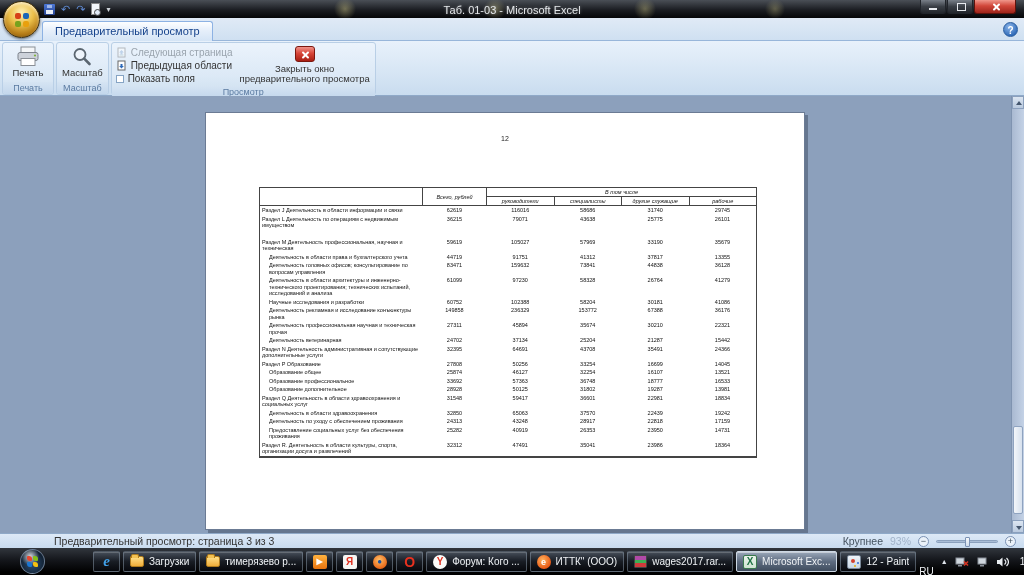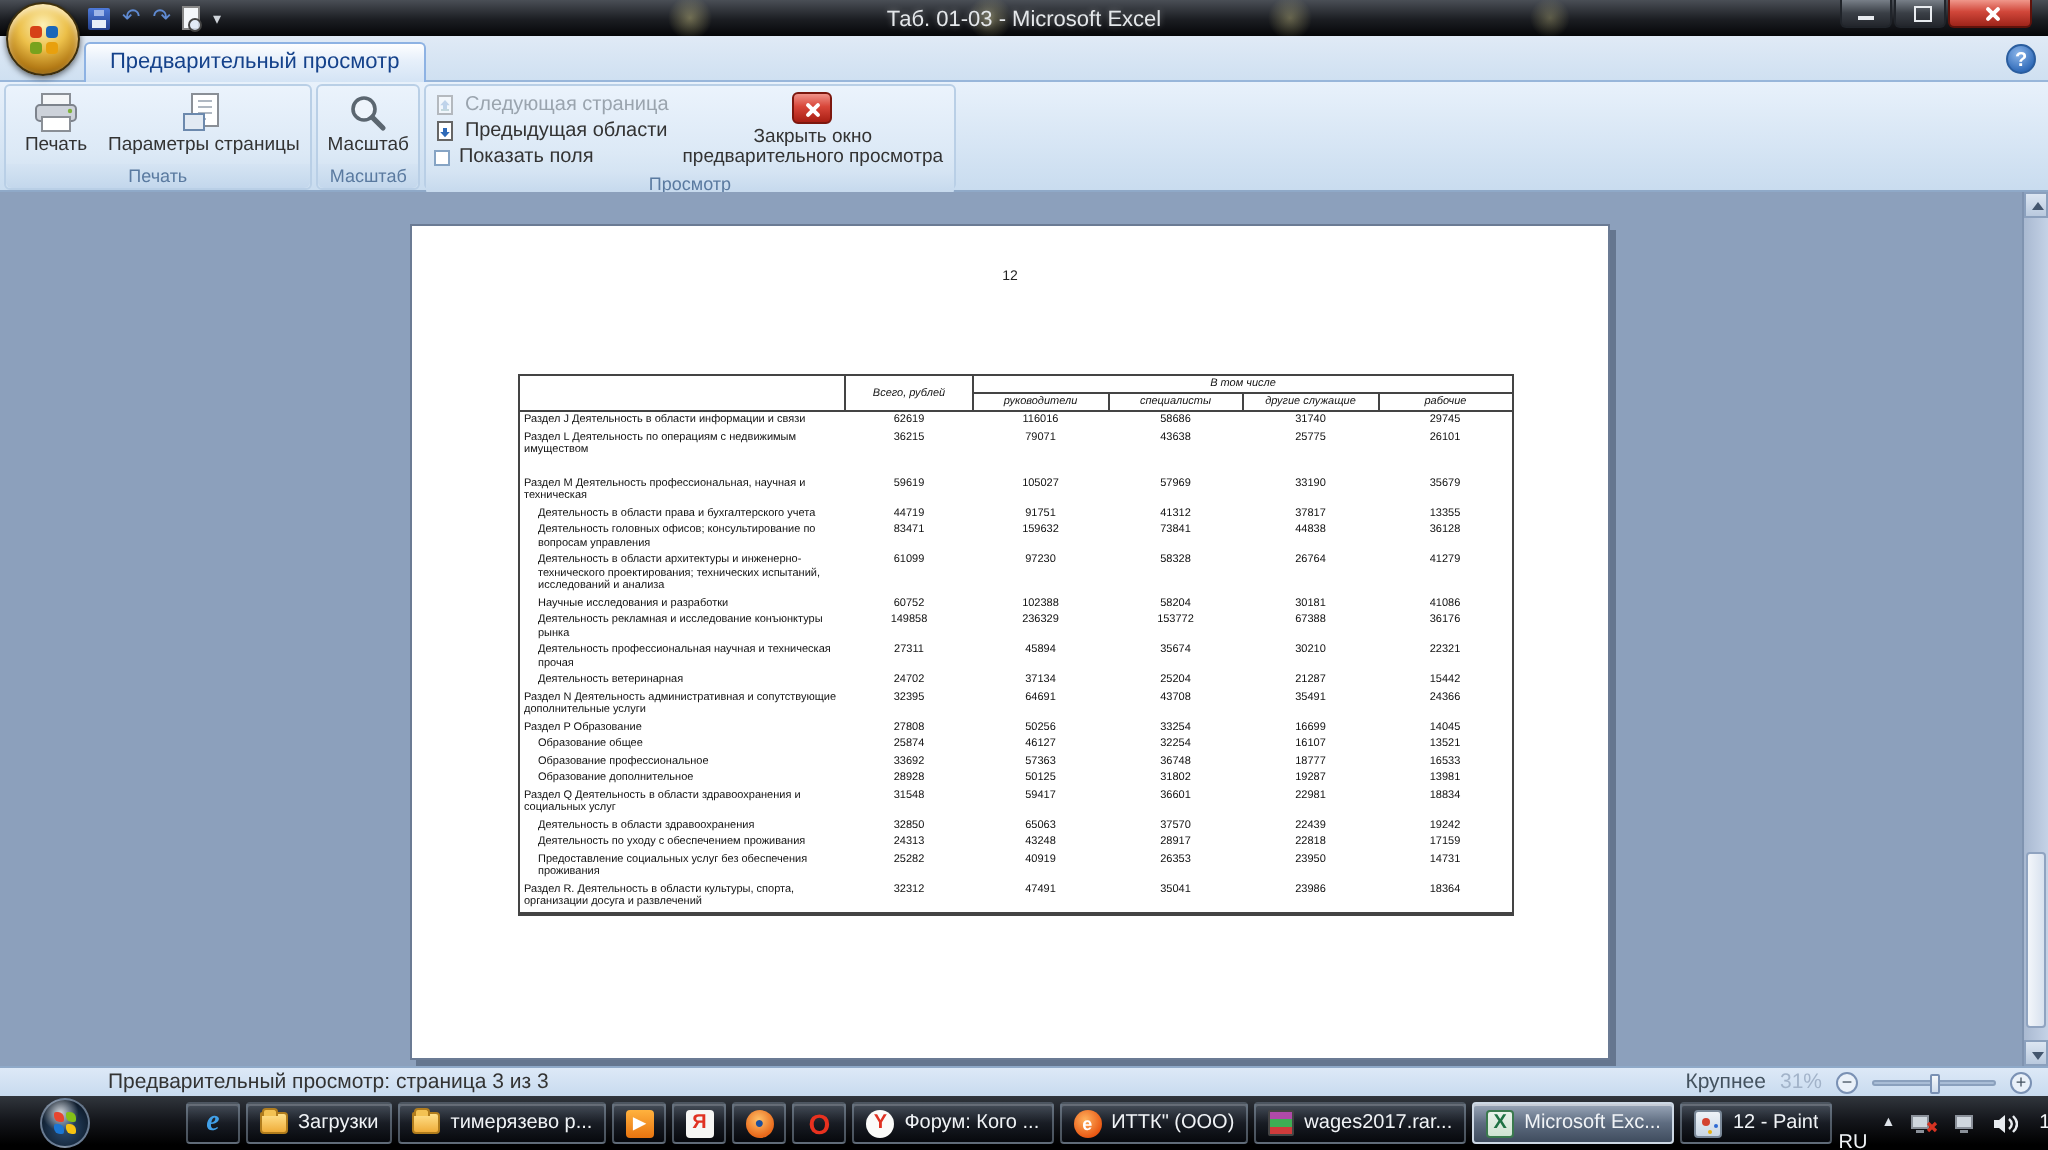--- a/index.html
+++ b/index.html
@@ -178,28 +178,20 @@
       <div class="rgroup-body">
         <div class="big-btn">
           <svg width="24" height="21" viewBox="0 0 24 21">
               <rect x="5" y="1" width="14" height="6" fill="#f4f6f8" stroke="#8a8f96"></rect>
               <rect x="2" y="6.5" width="20" height="8" rx="2" fill="#cdd2da" stroke="#7d838c"></rect>
               <rect x="5" y="12.5" width="14" height="7" fill="#fff" stroke="#8a8f96"></rect>
               <circle cx="19" cy="9.5" r="1.1" fill="#7fb23c"></circle>
             </svg>
           <span>Печать</span>
         </div>
-        <div class="big-btn">
-          <svg width="22" height="21" viewBox="0 0 22 21">
-              <rect x="5" y="1" width="13" height="16" fill="#fff" stroke="#8a8f96"></rect>
-              <path d="M8 4.5h7M8 7.5h7M8 10.5h7M8 13.5h4" stroke="#b0b8c2" fill="none"></path>
-              <rect x="1" y="11" width="10" height="8" fill="#e2eaf3" stroke="#6c89ad"></rect>
-            </svg>
-          <span>Параметры страницы</span>
-        </div>
       </div>
       <div class="rgroup-caption">Печать</div>
     </div>
 
     <div class="rgroup">
       <div class="rgroup-body">
         <div class="big-btn">
           <svg width="22" height="21" viewBox="0 0 22 21">
               <circle cx="9" cy="8.5" r="5.5" fill="#eef4fb" stroke="#5b6670" stroke-width="1.8"></circle>
               <line x1="13.2" y1="12.7" x2="18.5" y2="18" stroke="#5b6670" stroke-width="2.6" stroke-linecap="round"></line>
@@ -436,21 +428,21 @@
       <div class="vs-arrow up"></div>
       <div class="vs-thumb"></div>
       <div class="vs-arrow down"></div>
     </div>
   </div>
 
   <div class="statusbar">
     <span class="status-left">Предварительный просмотр: страница 3 из 3</span>
     <div class="zoom-area">
       <span class="zoom-label">Крупнее</span>
-      <span class="zoom-pct">31%</span>
+      <span class="zoom-pct">93%</span>
       <span class="zoom-btn">−</span>
       <span class="zoom-track">
           <span class="zoom-thumb"></span>
         </span>
       <span class="zoom-btn">+</span>
     </div>
   </div>
 
   <div class="taskbar">
     <div class="start-orb">

